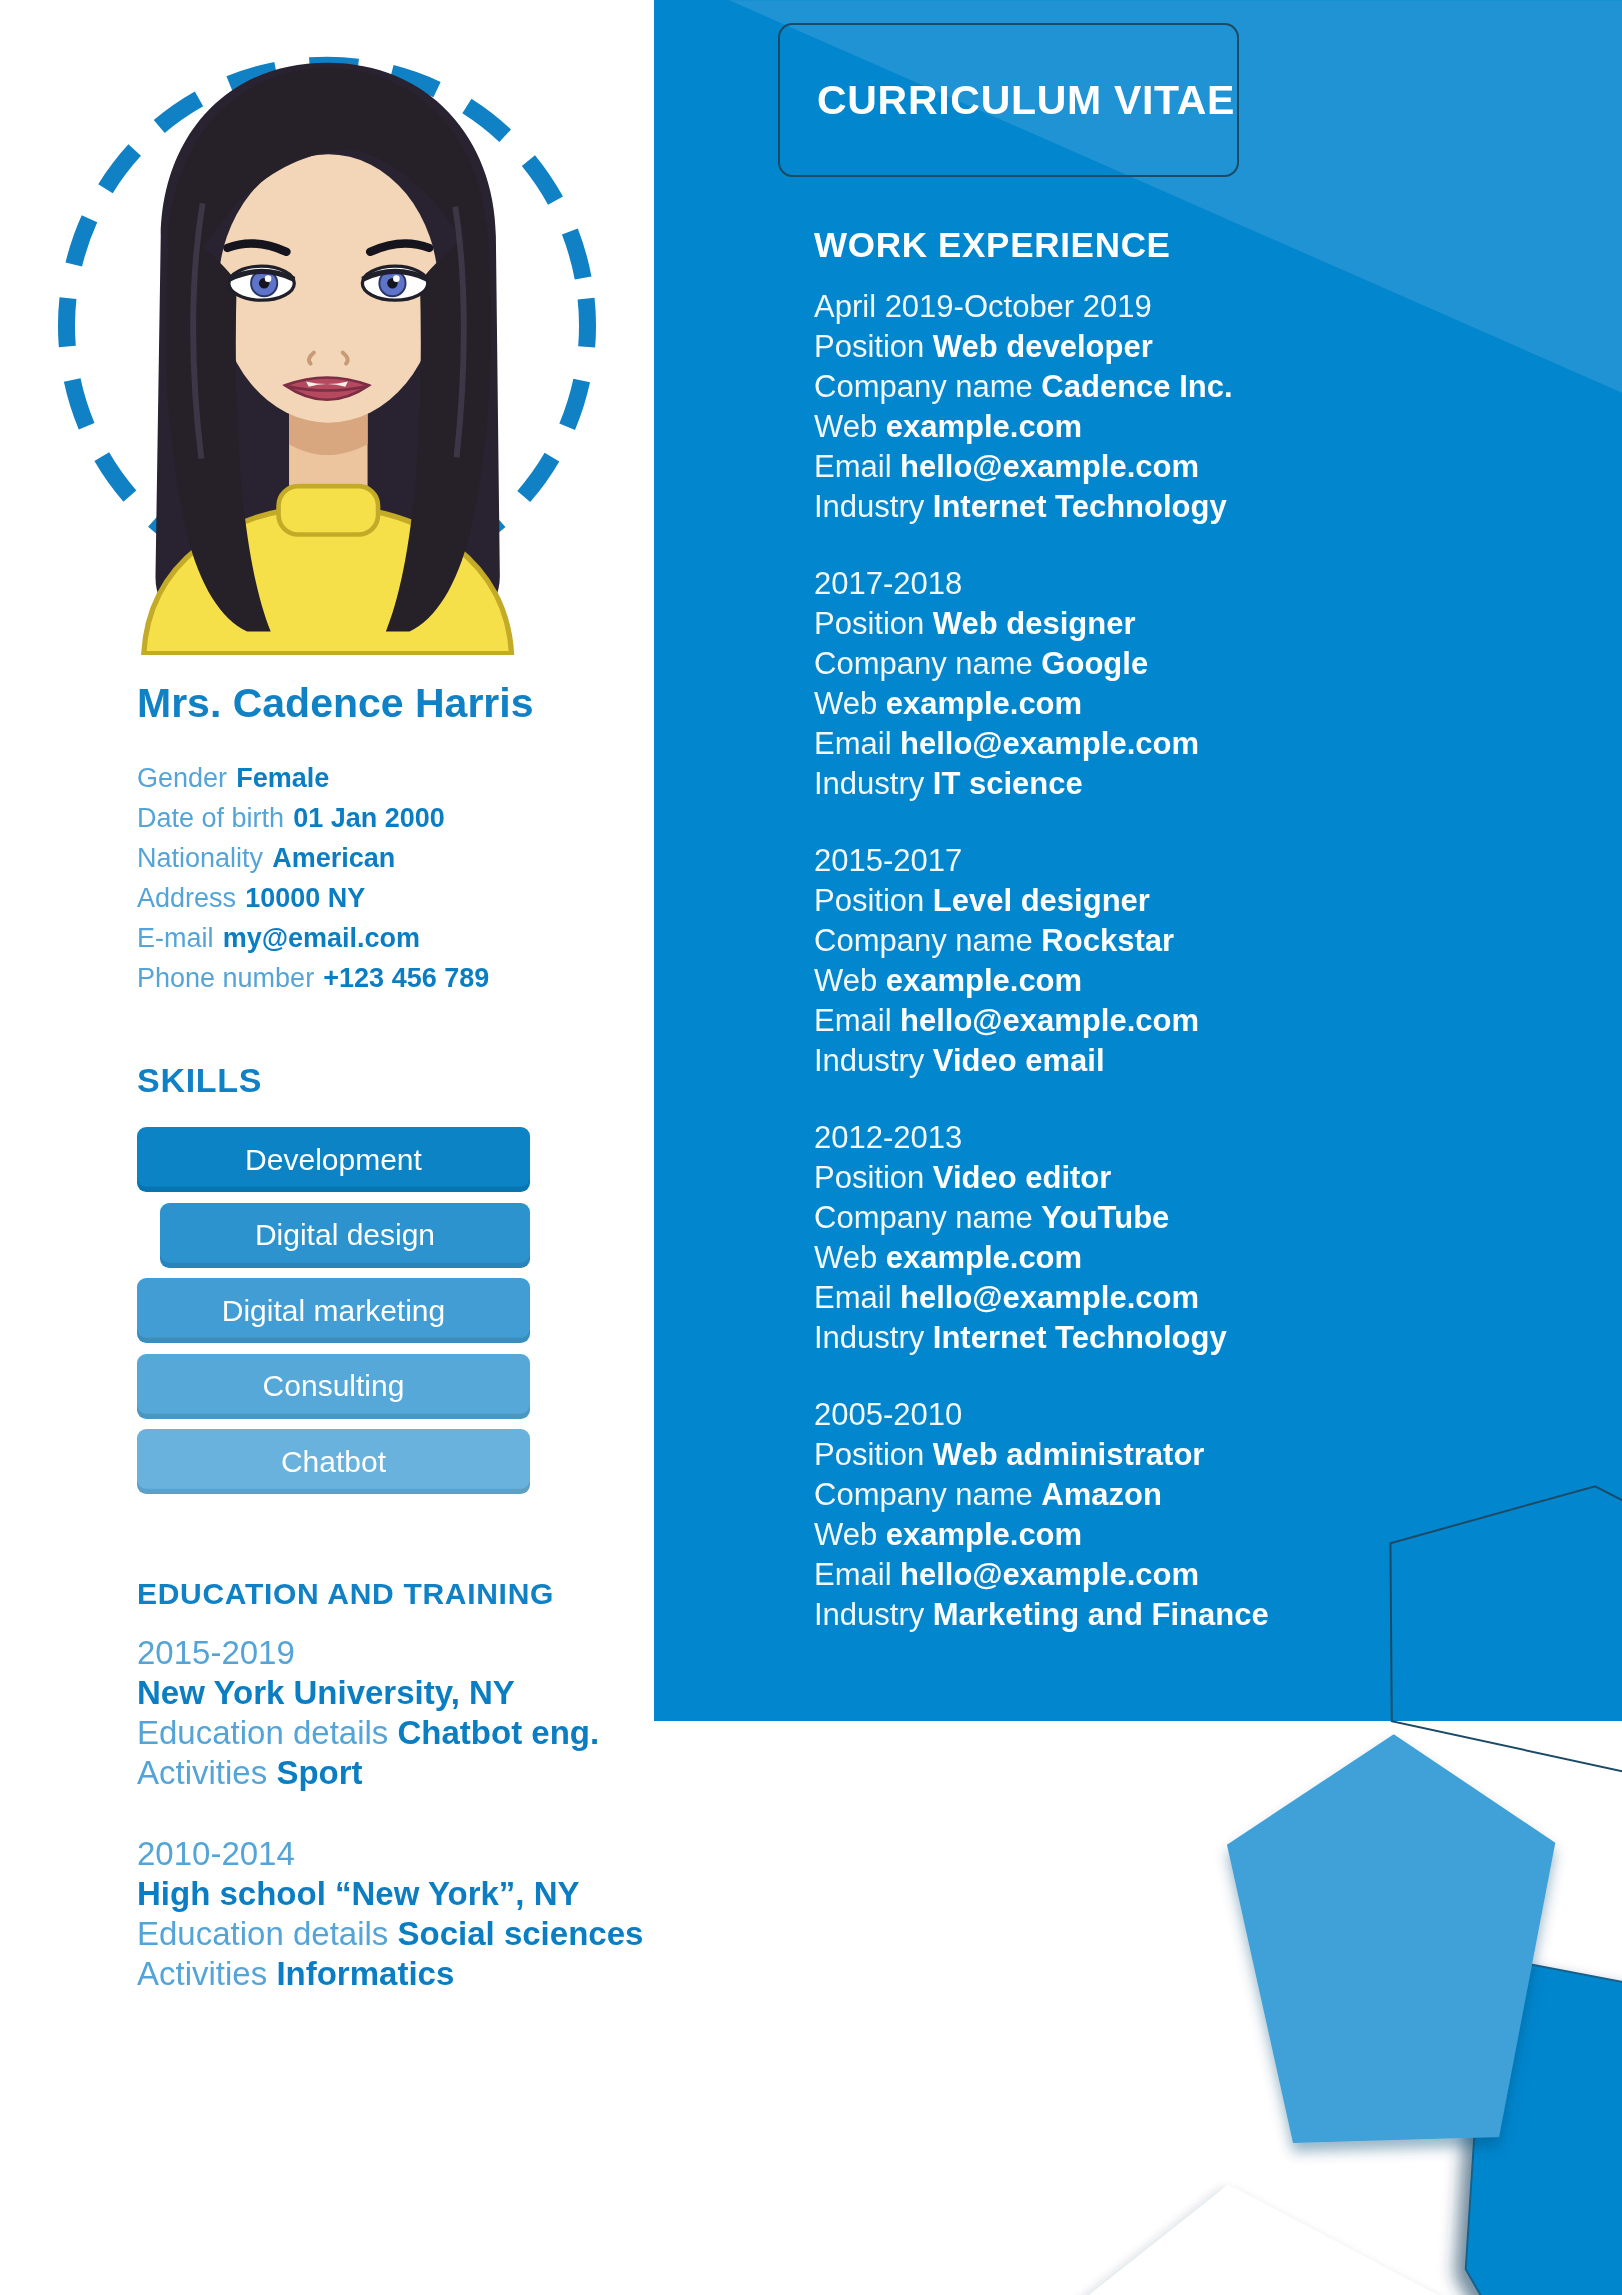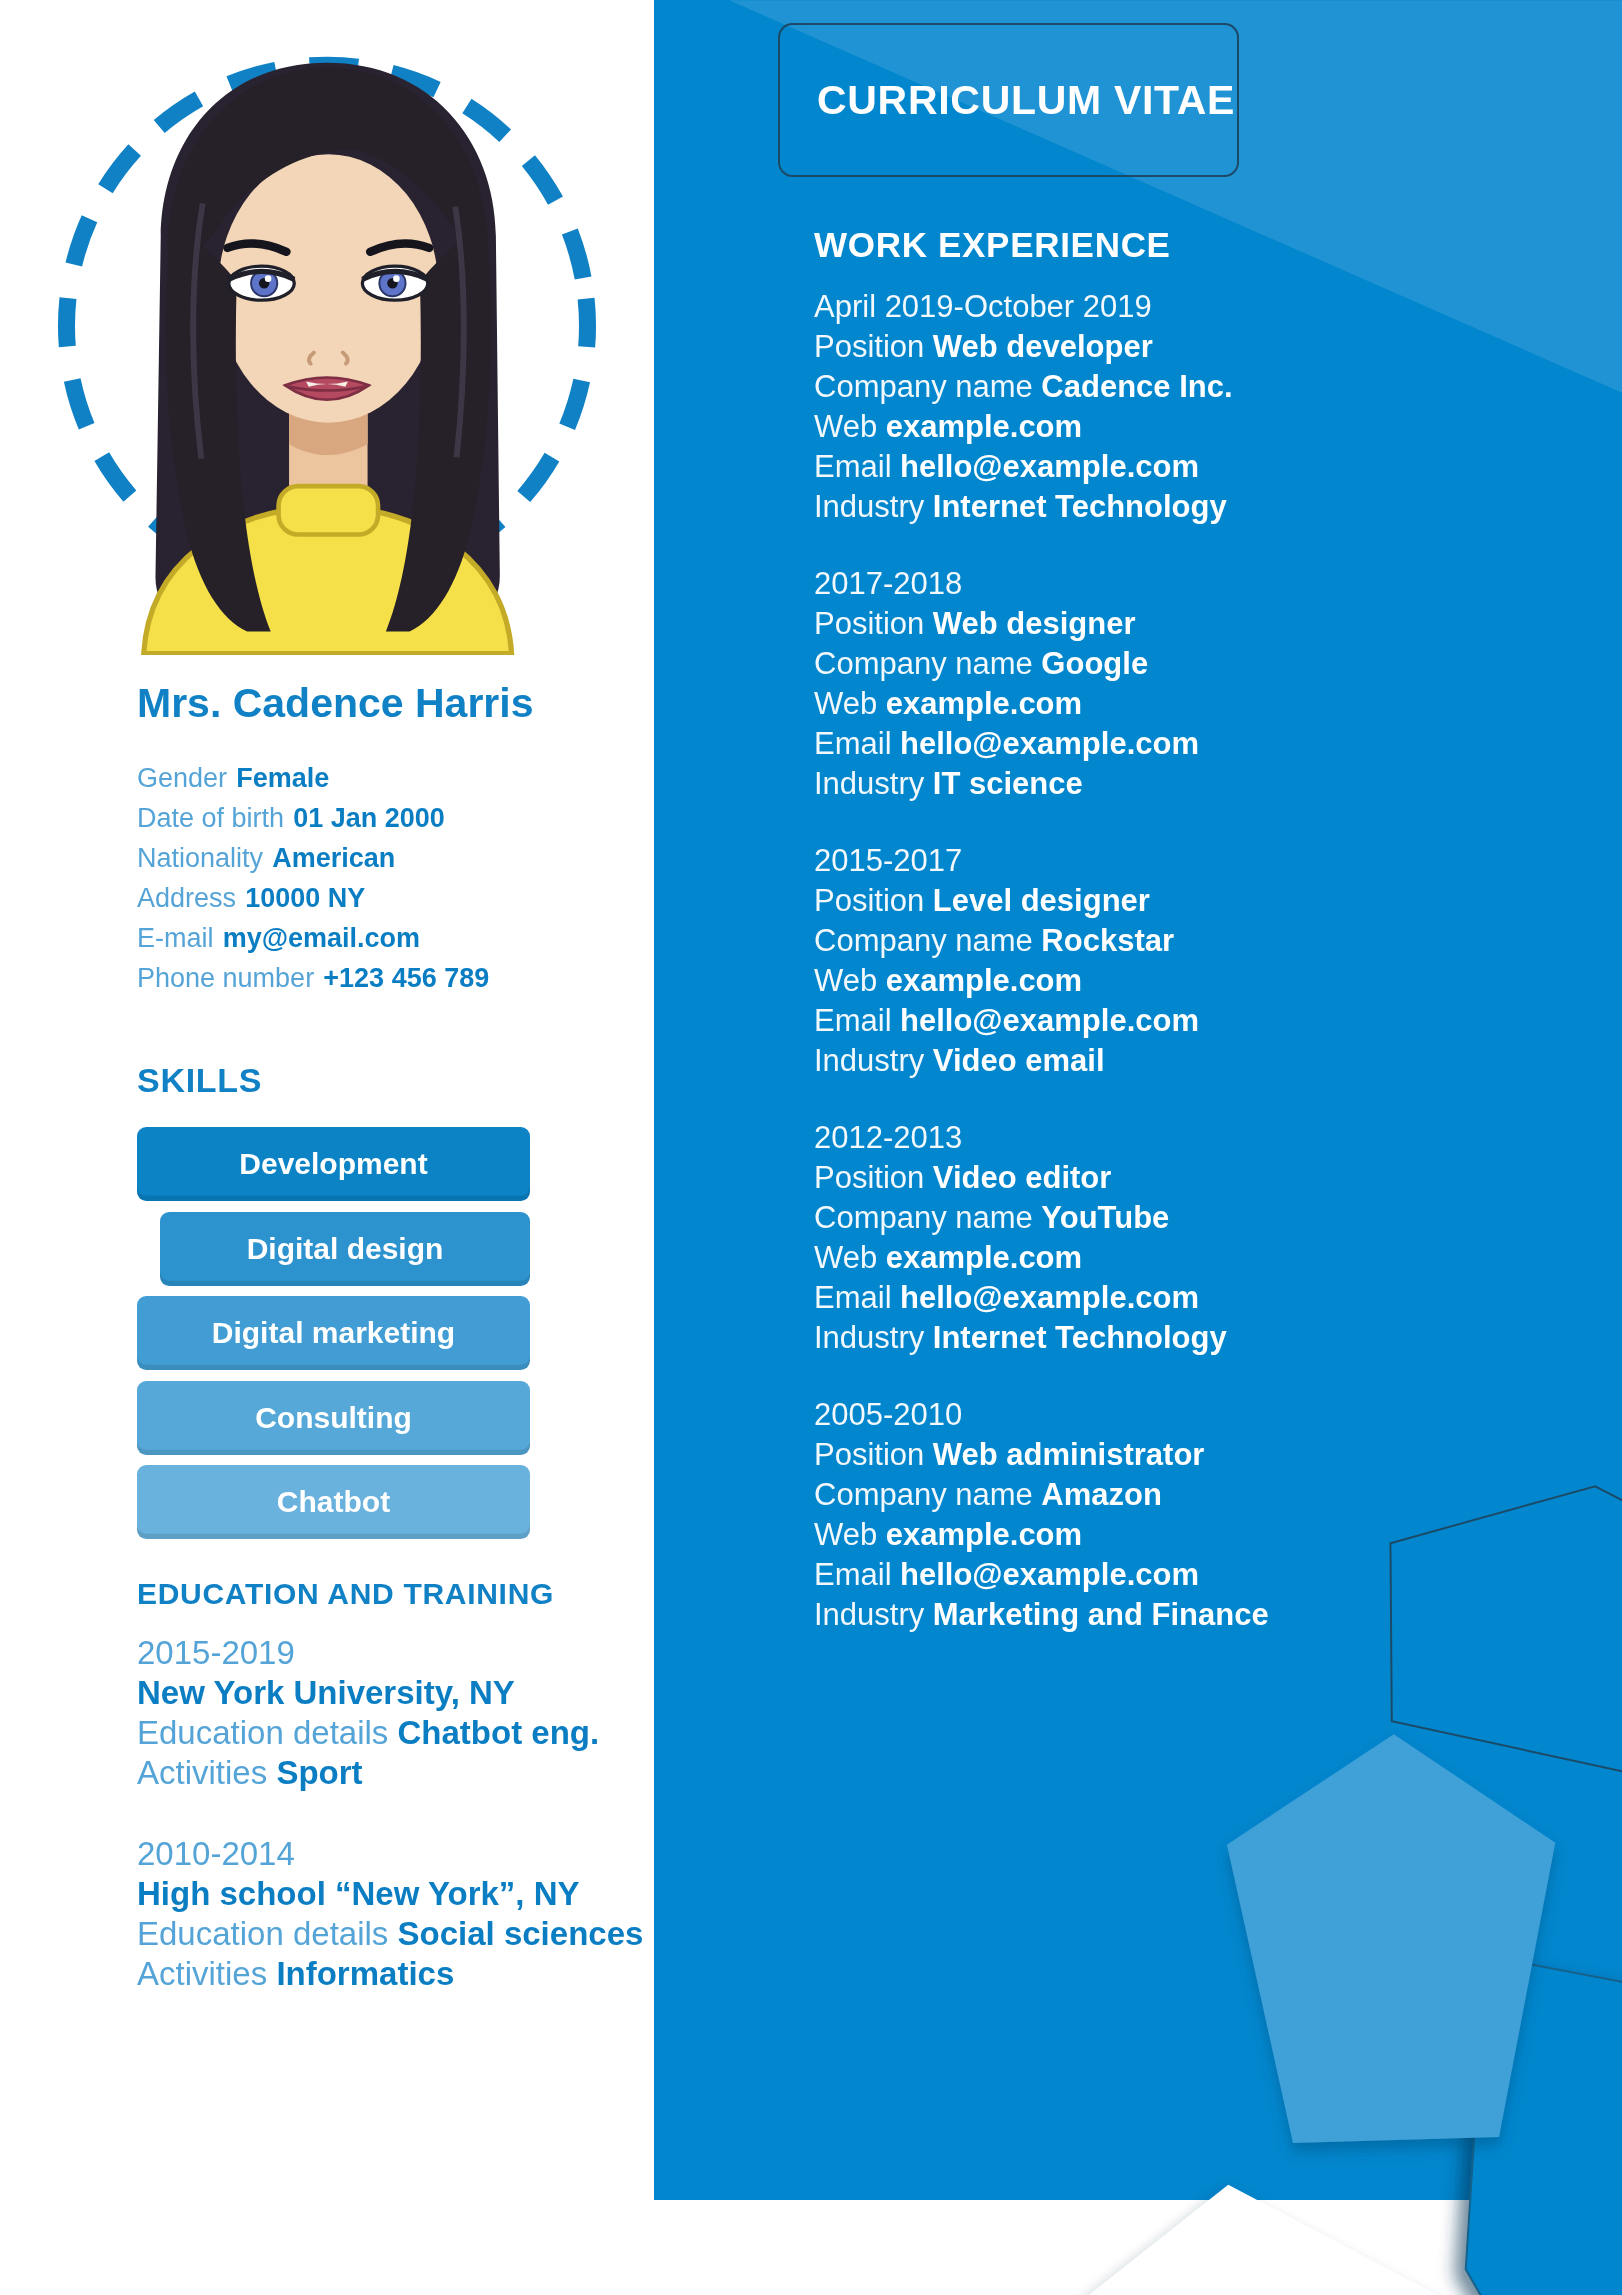--- a/index.html
+++ b/index.html
@@ -8,28 +8,28 @@
 
   
   .left{position:absolute;left:0;top:0;width:654px;height:2295px;background:#ffffff;}
   .avatar-wrap{position:absolute;left:39px;top:6.5px;width:576px;height:648px;}
   .person-name{position:absolute;left:137px;top:653px;font-size:41px;font-weight:bold;color:#1181c5;}
   .personal{position:absolute;left:137px;top:758px;font-size:27px;line-height:40px;white-space:nowrap;}
   .p-lbl{color:#55a4d7;margin-right:9.2px;}
   .p-val{color:#0b7ec3;font-weight:bold;}
   .skills-title{position:absolute;left:137px;top:1033px;font-size:34px;font-weight:bold;color:#1181c5;letter-spacing:0.7px;}
   .skills{position:absolute;left:137px;top:1127px;width:393px;display:flex;flex-direction:column;gap:10.5px;}
-  .skill{height:74px;border-radius:9.2px;display:flex;align-items:center;justify-content:center;
-         color:#ffffff;font-size:30px;box-shadow:inset 0 -5.2px 0 rgba(0,0,0,0.10);font-weight:bold;}
+  .skill{height:65px;border-radius:9.2px;display:flex;align-items:center;justify-content:center;
+         color:#ffffff;font-size:30px;box-shadow:inset 0 -5.2px 0 rgba(0,0,0,0.10);}
   .edu-title{position:absolute;left:137px;top:1552px;font-size:30px;font-weight:bold;color:#1181c5;letter-spacing:0.7px;}
   .education{position:absolute;left:137px;top:1633px;font-size:33px;line-height:40px;white-space:nowrap;}
   .edu-entry{margin-bottom:41px;}
 
   
-  .right{position:absolute;left:654px;top:0;width:968px;height:2200px;background:#0286cd;color:#ffffff;}
+  .right{position:absolute;left:654px;top:0;width:968px;height:1721px;background:#0286cd;color:#ffffff;}
   .deco{position:absolute;left:0;top:0;width:968px;height:2295px;}
   .right-content{position:absolute;left:0;top:0;width:968px;height:2295px;}
   .cv-box{position:absolute;left:124px;top:23px;width:461px;height:154px;box-sizing:border-box;
           border:2px solid #1b4a66;border-radius:14.4px;display:flex;align-items:center;padding-left:37px;
           font-size:41px;font-weight:bold;letter-spacing:0.7px;}
   .we-title{position:absolute;left:160px;top:196px;font-size:35px;font-weight:bold;letter-spacing:0.7px;}
   .jobs{position:absolute;left:160px;top:287px;font-size:31px;line-height:40px;white-space:nowrap;}
   .job{margin-bottom:37px;}
   .j-lbl{font-weight:400;opacity:.95;margin-right:8.5px;}
   .j-val{font-weight:bold;}

